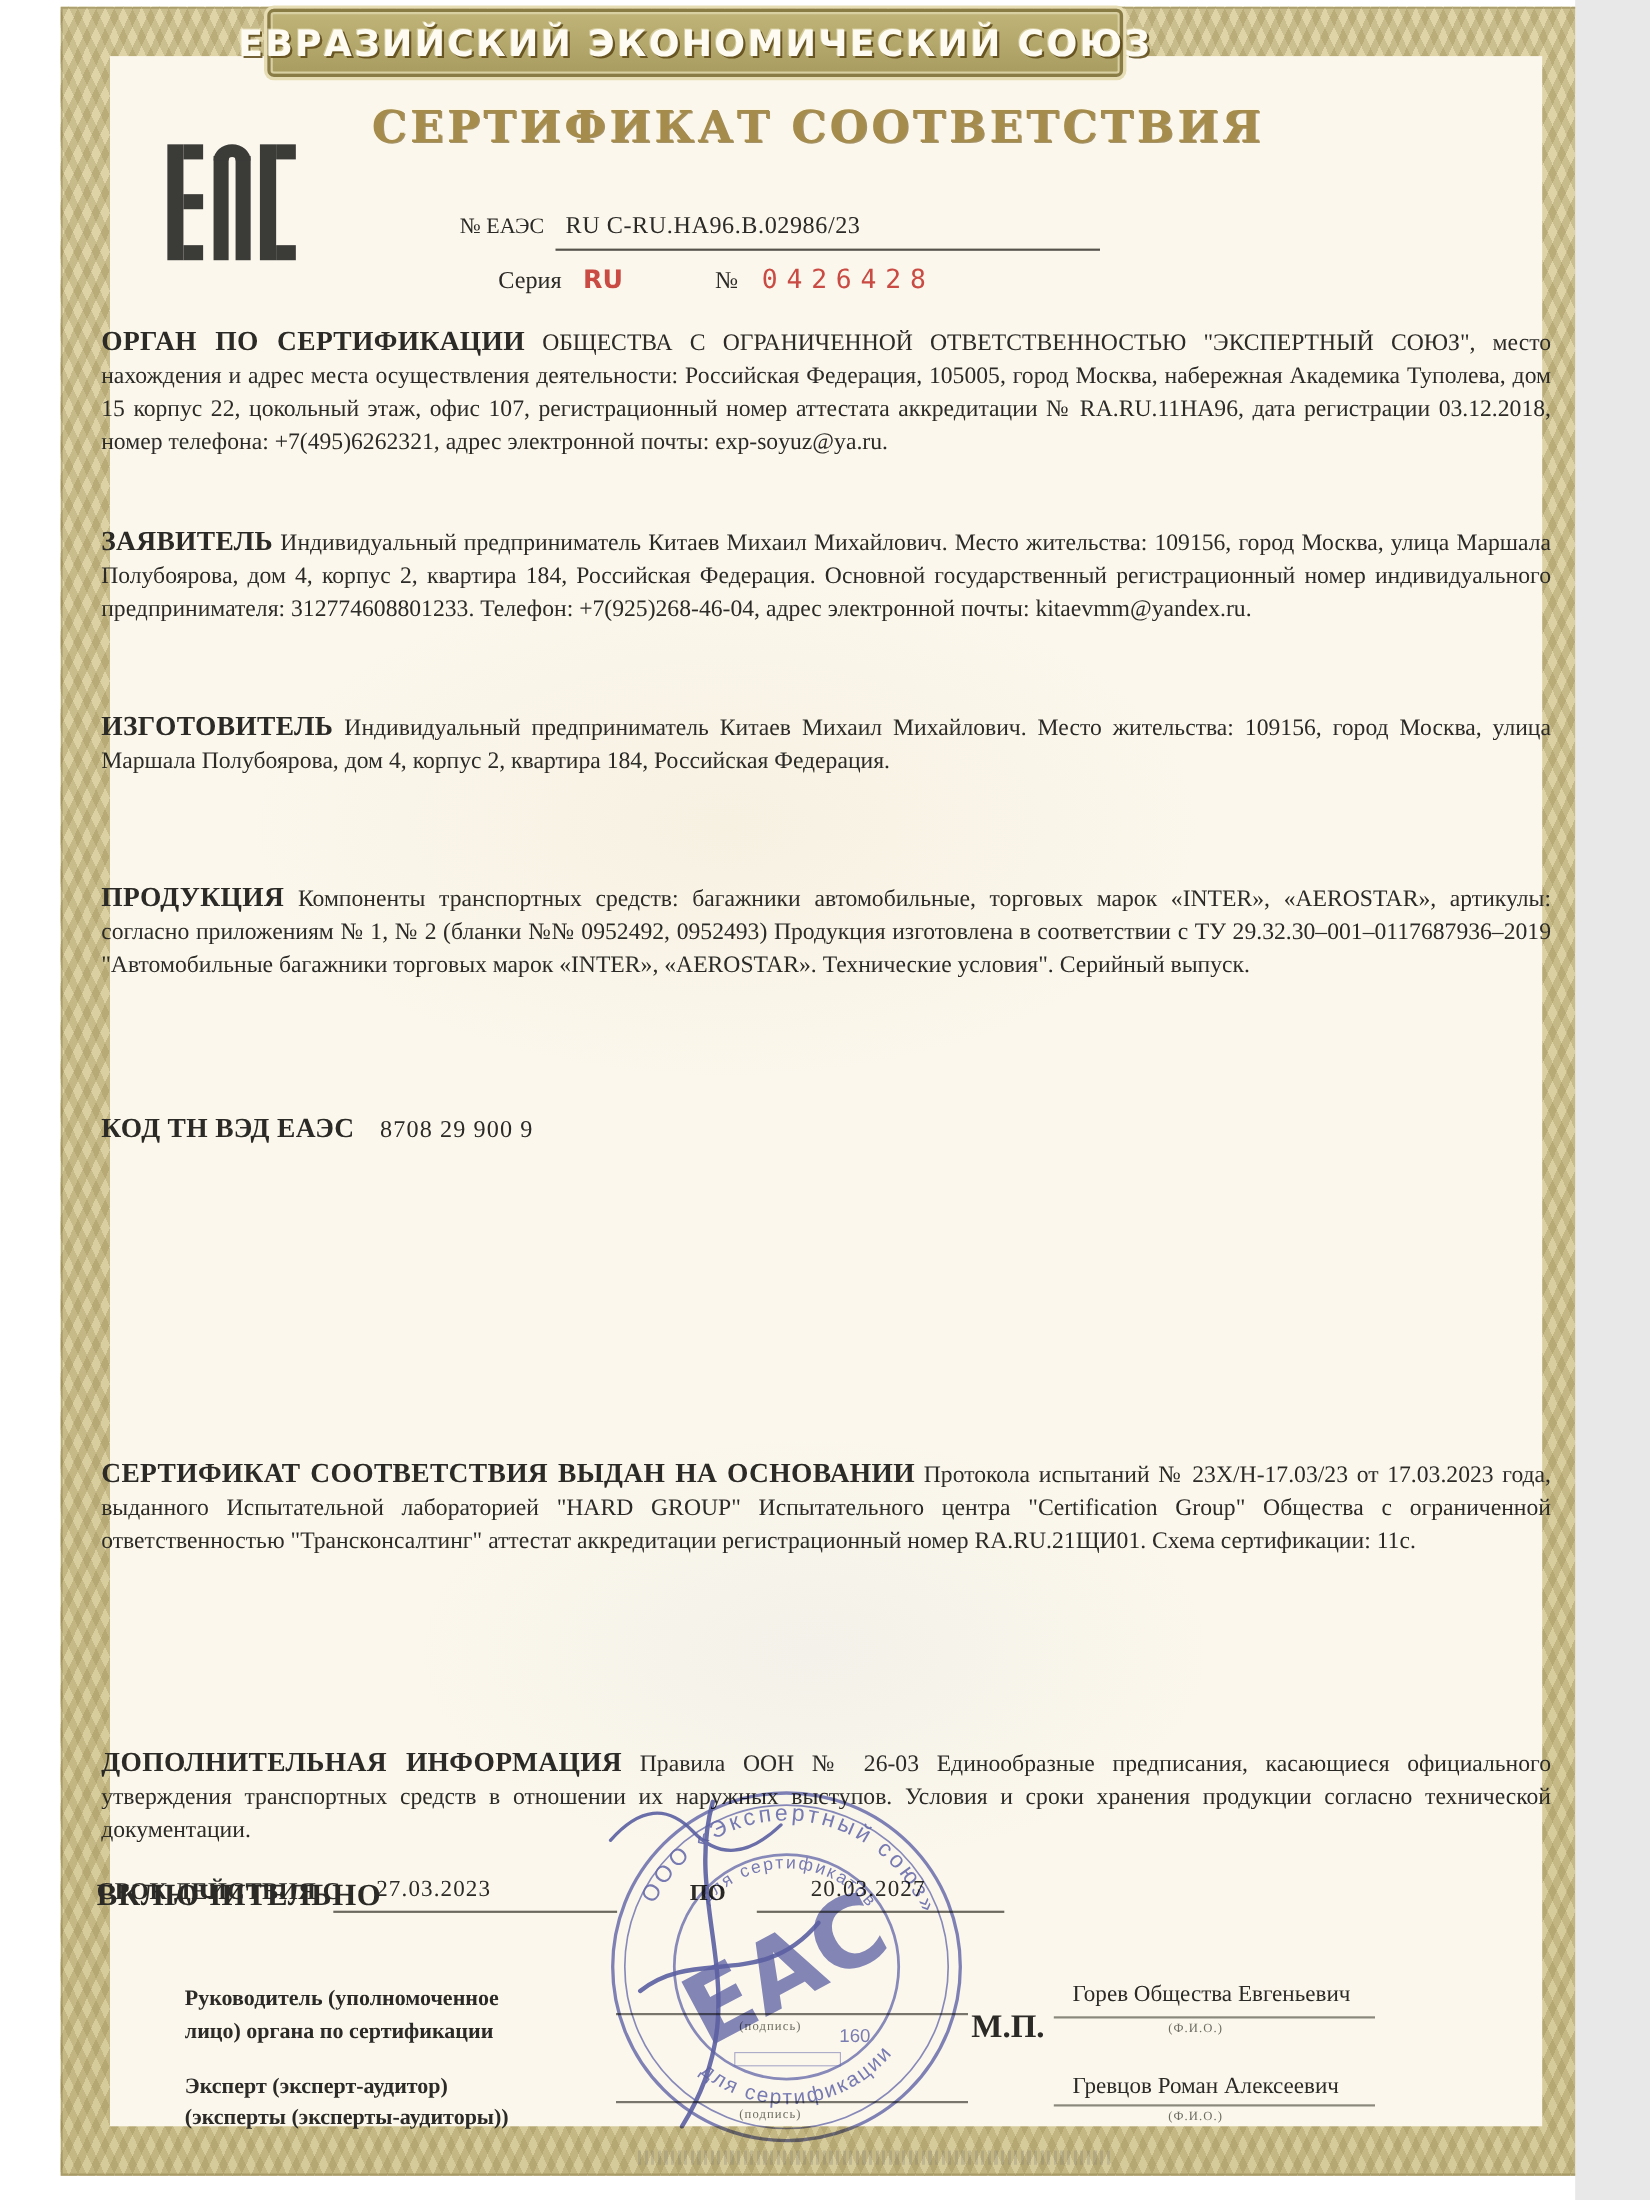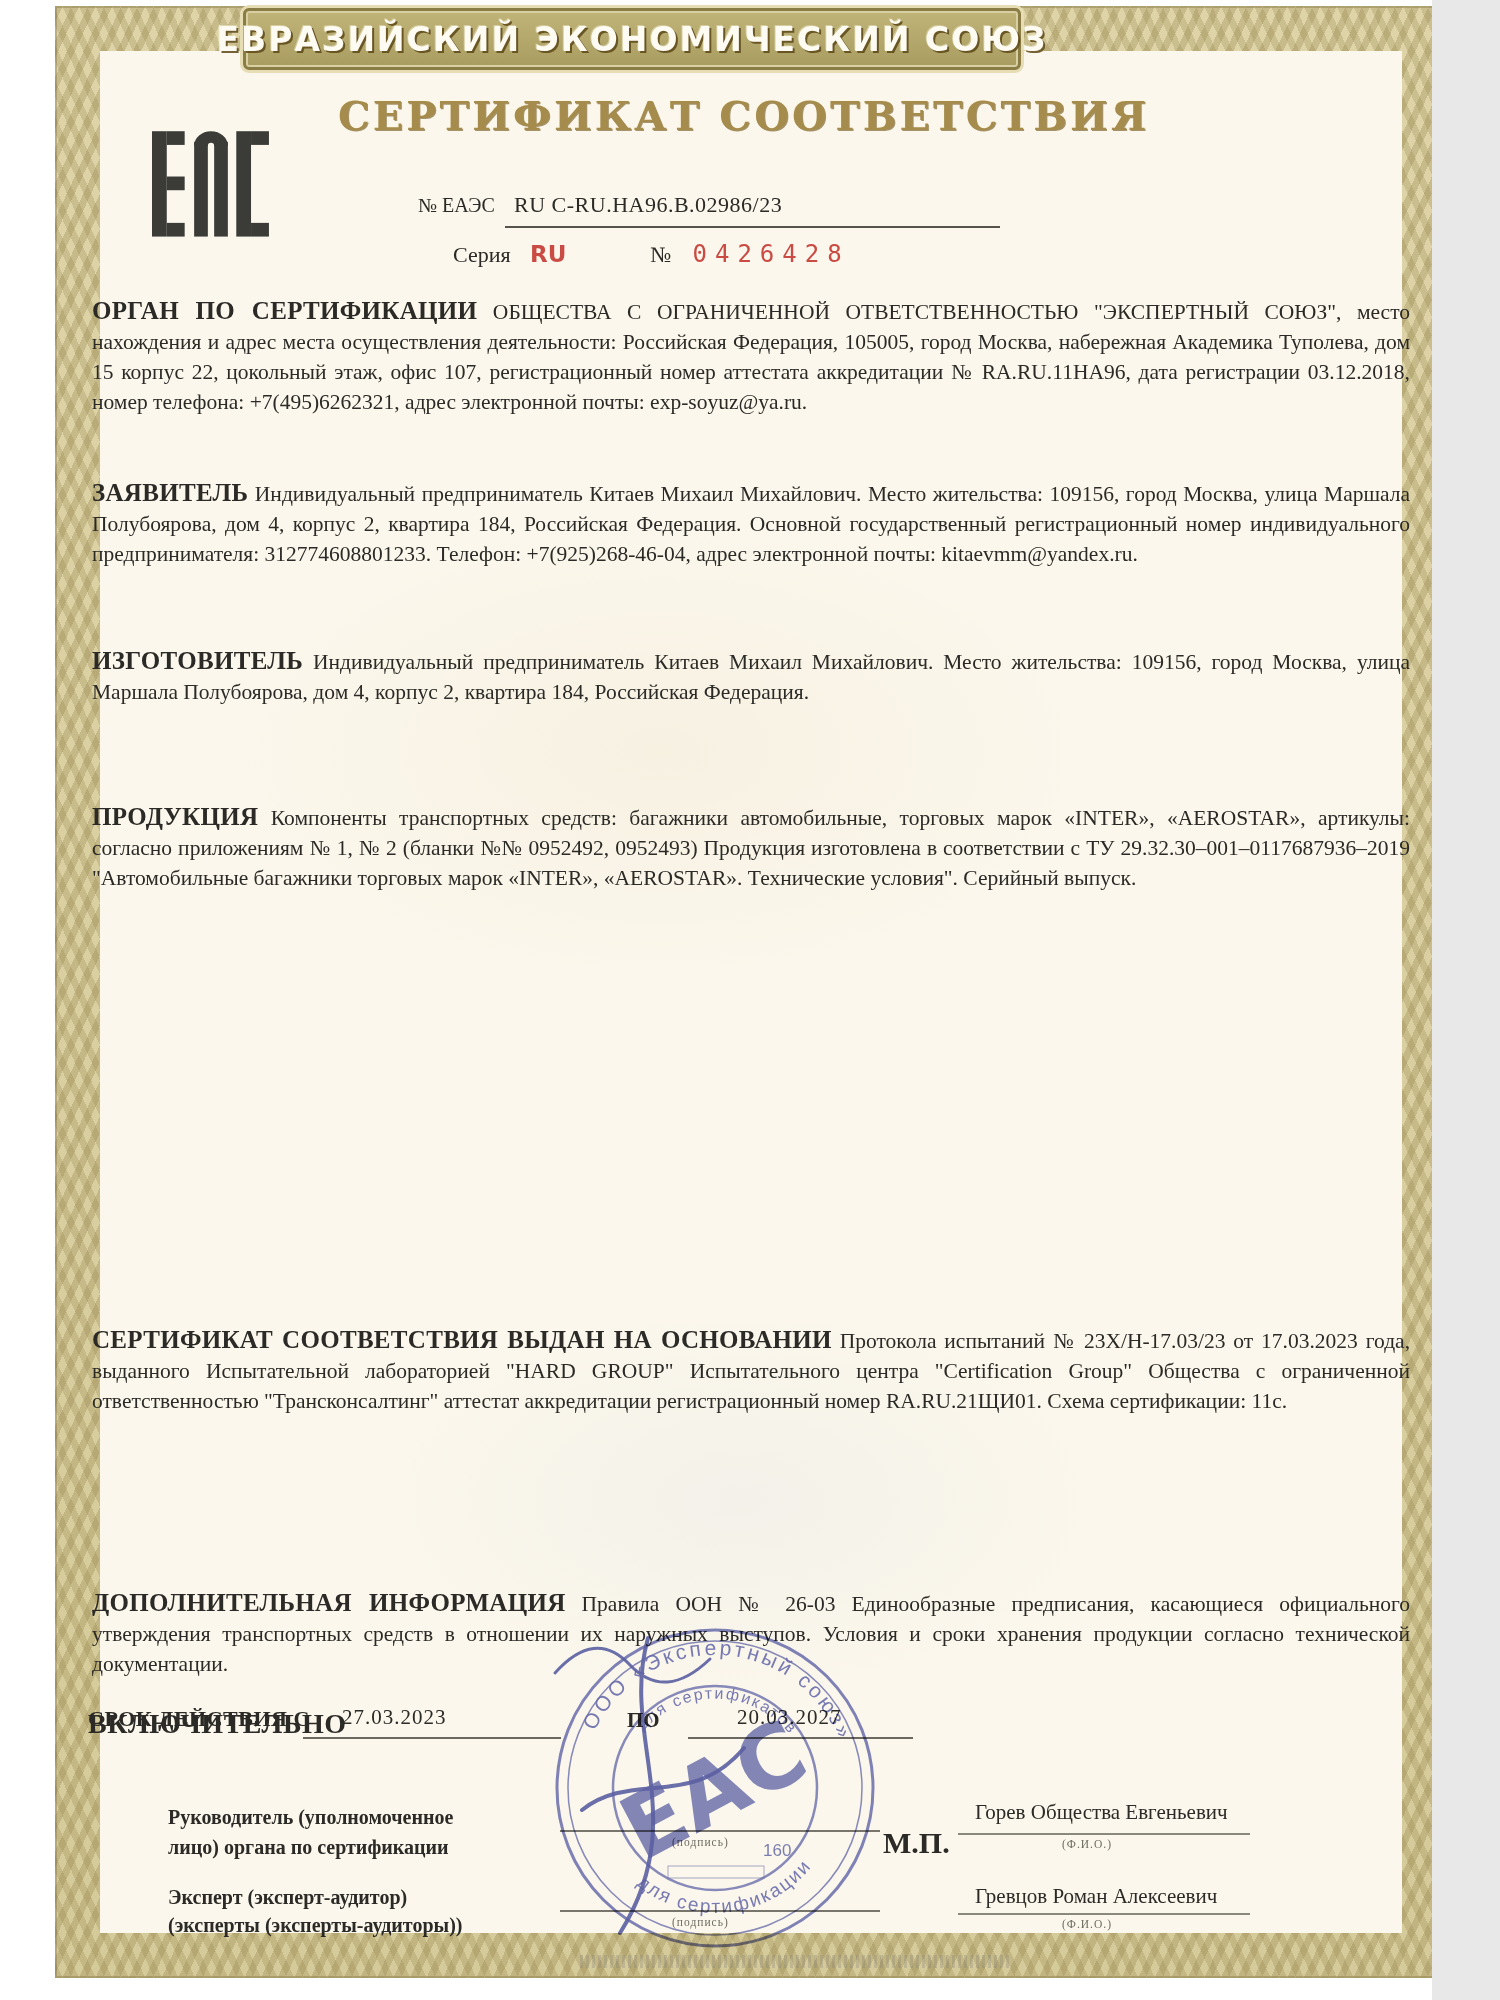--- a/index.html
+++ b/index.html
@@ -138,20 +138,24 @@
   <p class="para" style="top:646px">
     <b class="plabel">ИЗГОТОВИТЕЛЬ</b>
     <span>Индивидуальный предприниматель Китаев Михаил Михайлович. Место жительства: 109156, город Москва, улица Маршала Полубоярова, дом 4, корпус 2, квартира 184, Российская Федерация.</span>
   </p>
 
   <p class="para" style="top:802px">
     <b class="plabel">ПРОДУКЦИЯ</b>
     <span>Компоненты транспортных средств: багажники автомобильные, торговых марок «INTER», «AEROSTAR», артикулы: согласно приложениям № 1, № 2 (бланки №№ 0952492, 0952493) Продукция изготовлена в соответствии с ТУ 29.32.30–001–0117687936–2019 "Автомобильные багажники торговых марок «INTER», «AEROSTAR». Технические условия". Серийный выпуск.</span>
   </p>
 
+  <p class="para nojust" style="top:1012px">
+    <b class="plabel">КОД ТН ВЭД ЕАЭС</b>
+    <span class="codeval">8708 29 900 9</span>
+  </p>
 
 
   <p class="para" style="top:1325px">
     <b class="plabel">СЕРТИФИКАТ СООТВЕТСТВИЯ ВЫДАН НА ОСНОВАНИИ</b>
     <span>Протокола испытаний № 23Х/Н-17.03/23 от 17.03.2023 года, выданного Испытательной лабораторией "HARD GROUP" Испытательного центра "Certification Group" Общества с ограниченной ответственностью "Трансконсалтинг" аттестат аккредитации регистрационный номер RA.RU.21ЩИ01. Схема сертификации: 11с.</span>
   </p>
 
   <p class="para" style="top:1588px">
     <b class="plabel">ДОПОЛНИТЕЛЬНАЯ ИНФОРМАЦИЯ</b>
     <span>Правила ООН № 26-03 Единообразные предписания, касающиеся официального утверждения транспортных средств в отношении их наружных выступов. Условия и сроки хранения продукции согласно технической документации.</span>

